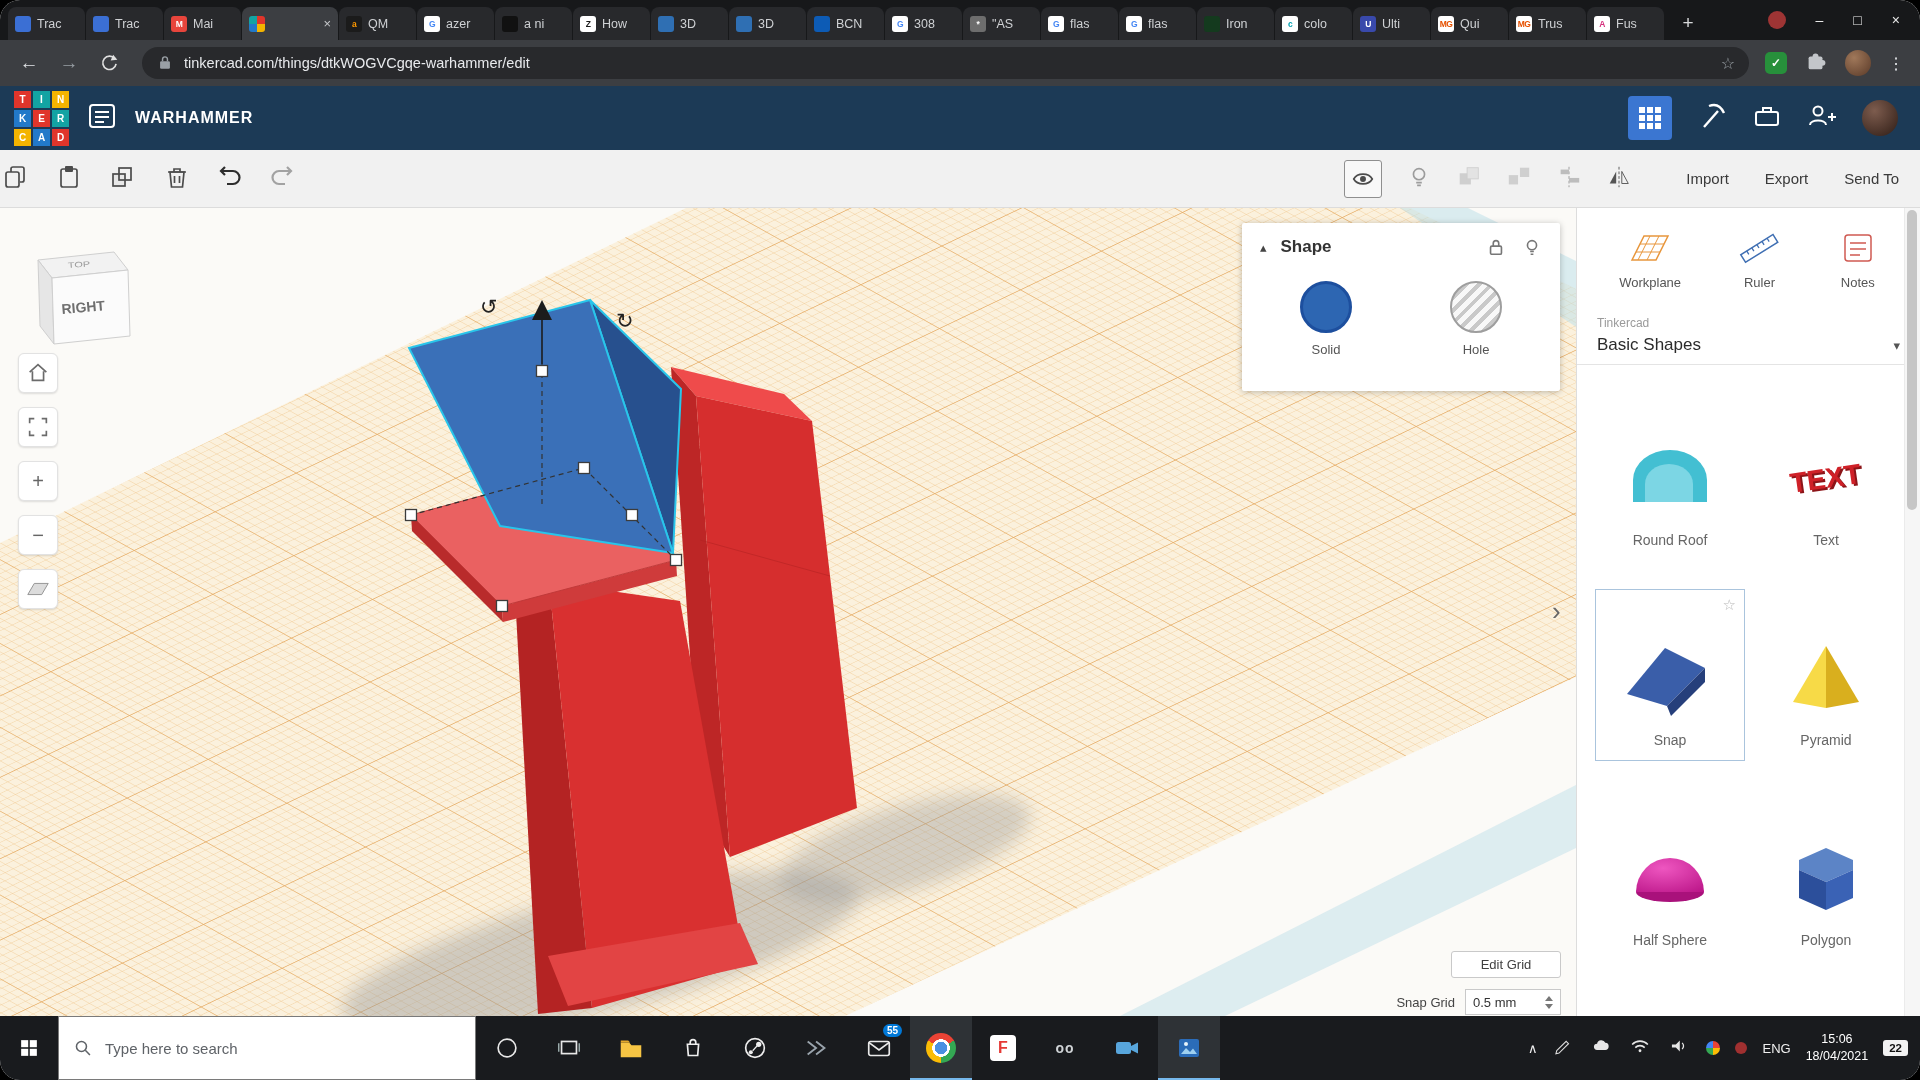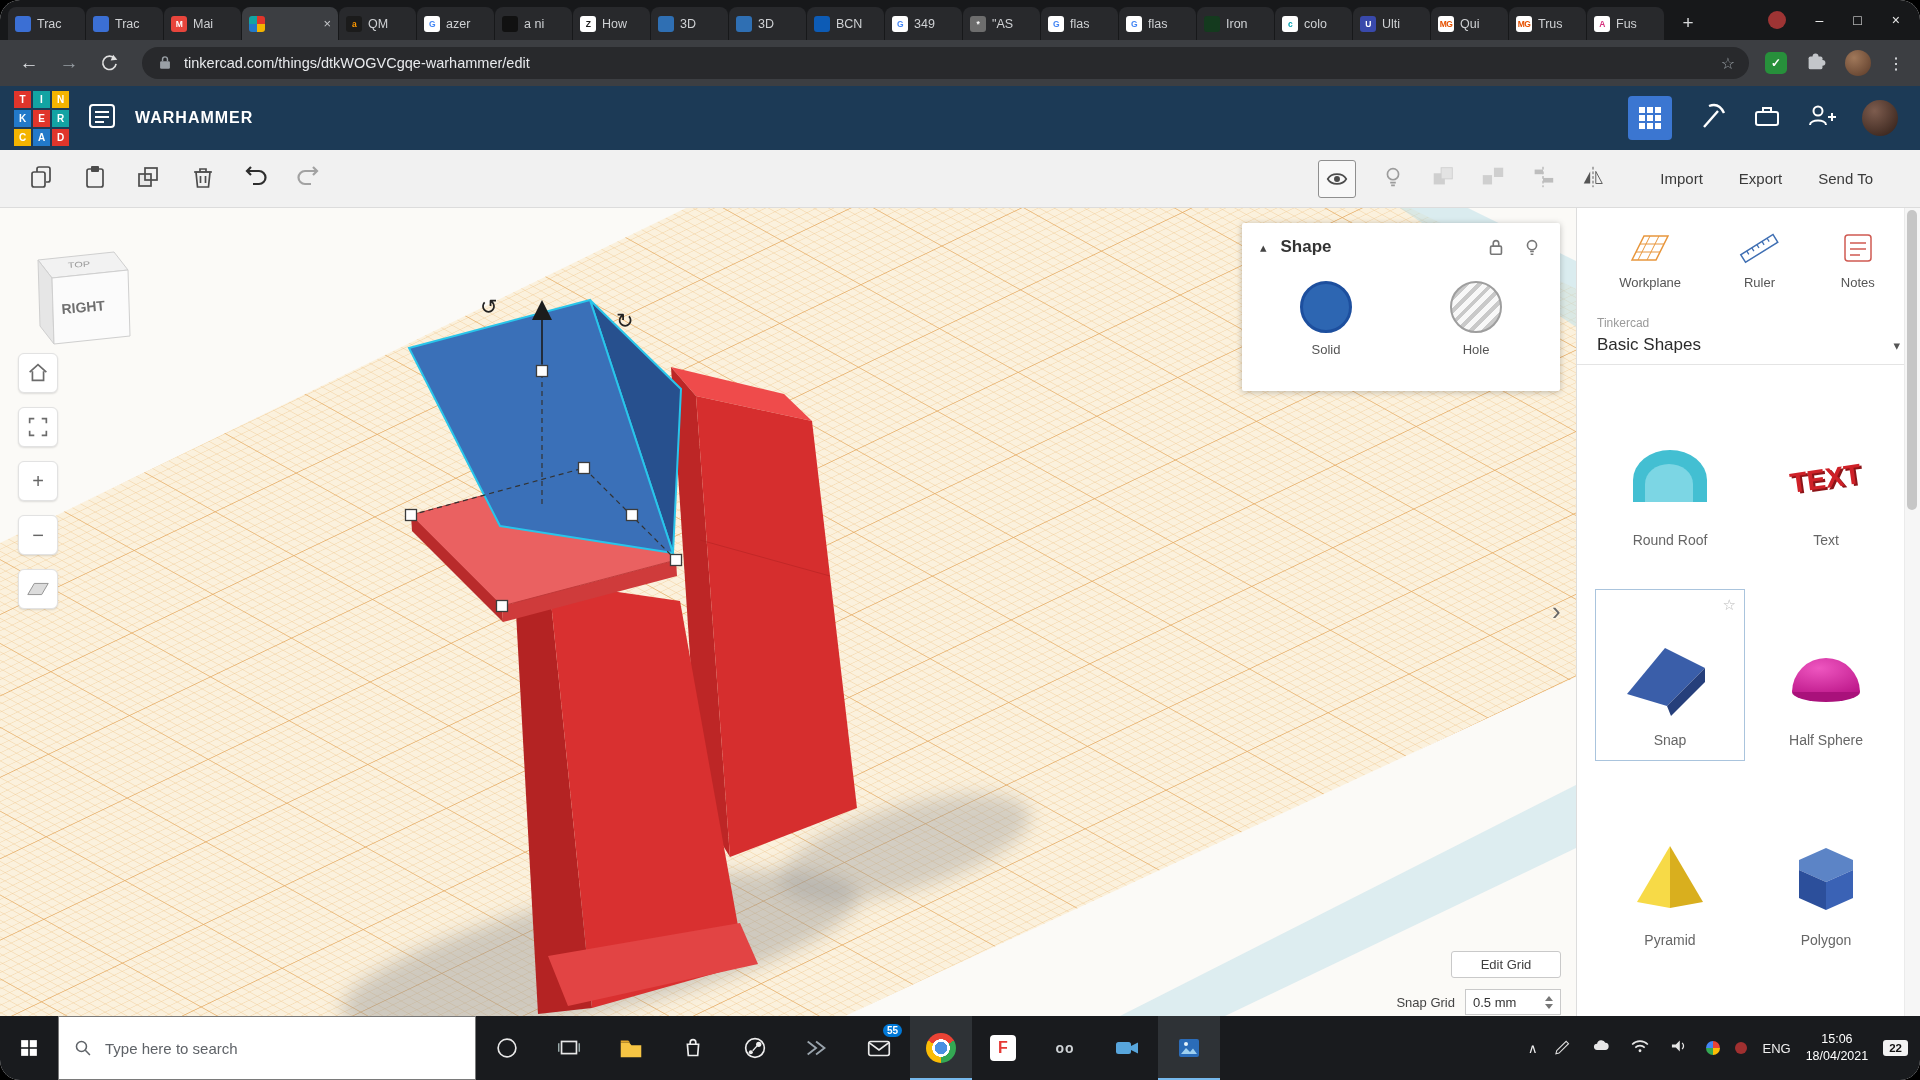--- a/index.html
+++ b/index.html
@@ -44,21 +44,21 @@
   .logo span{display:flex;align-items:center;justify-content:center;color:#fff;font-size:10px;font-weight:bold;}
   .title{color:#fff;font-size:16px;font-weight:700;letter-spacing:1px;}
   .hdr-right{margin-left:auto;display:flex;align-items:center;gap:24px;padding-right:8px;}
   .grid-btn{width:44px;height:44px;background:#3b76d1;border-radius:4px;display:flex;
     align-items:center;justify-content:center;}
   .hdr-avatar{width:36px;height:36px;border-radius:50%;
     background:radial-gradient(circle at 35% 30%,#7d5c4e,#2e1c15);}
 
   
   .tc-toolbar{height:57px;background:#f1f1f1;border-bottom:1px solid #dcdcdc;display:flex;
-    align-items:center;padding:0 27px;}
+    align-items:center;padding:0 1px;}
   .tt-left{display:flex;align-items:center;gap:26px;}
   .tt-undo{display:flex;align-items:center;gap:22px;margin-left:26px;}
   .tt-right{margin-left:auto;display:flex;align-items:center;gap:24px;}
   .eye-btn{width:36px;height:36px;border:1px solid #8f8f8f;border-radius:3px;display:flex;
     align-items:center;justify-content:center;background:#f8f8f8;}
   .tt-textbtns{display:flex;align-items:center;gap:36px;margin:0 20px 0 30px;}
   .tt-textbtn{font-size:15px;color:#3a3a3a;}
 
   
   .workarea{display:flex;height:808px;}
@@ -205,21 +205,21 @@
       </div>
 
       <div class="tab">
         <span class="fav" style="background: rgb(13, 91, 181); color: rgb(255, 255, 255);"></span>
         <span class="tab-label">BCN</span>
         <span class="tab-close"></span>
       </div>
 
       <div class="tab">
         <span class="fav" style="background: rgb(255, 255, 255); color: rgb(66, 133, 244);">G</span>
-        <span class="tab-label">349</span>
+        <span class="tab-label">308</span>
         <span class="tab-close"></span>
       </div>
 
       <div class="tab">
         <span class="fav" style="background: rgb(109, 109, 109); color: rgb(255, 255, 255);">*</span>
         <span class="tab-label">"AS</span>
         <span class="tab-close"></span>
       </div>
 
       <div class="tab">
@@ -660,37 +660,37 @@
         <div class="shape-card selected">
           <span class="star">☆</span>
           <svg width="110" height="84" viewBox="0 0 110 84">
             <polygon points="12,58 50,12 90,32 52,70" fill="#3a5ea9"></polygon>
             <polygon points="52,70 90,32 90,46 56,80" fill="#263f7b"></polygon>
           </svg>
           <span class="shape-label">Snap</span>
         </div>
         <div class="shape-card">
           <svg width="110" height="84" viewBox="0 0 110 84">
+            <polygon points="55,10 22,66 55,72" fill="#f7da47"></polygon>
+            <polygon points="55,10 55,72 88,66" fill="#d9af1e"></polygon>
+          </svg>
+          <span class="shape-label">Pyramid</span>
+        </div>
+        <div class="shape-card">
+          <svg width="110" height="84" viewBox="0 0 110 84">
             <defs>
               <radialGradient id="hsph" cx="0.4" cy="0.3" r="0.9">
                 <stop offset="0" stop-color="#ee56c0"></stop>
                   <stop offset="1" stop-color="#bb1588"></stop>
               </radialGradient>
             </defs>
             <ellipse cx="55" cy="56" rx="34" ry="10" fill="#a9117b"></ellipse>
             <path d="M21 56 A34 34 0 0 1 89 56 Z" fill="url(#hsph)"></path>
           </svg>
           <span class="shape-label">Half Sphere</span>
-        </div>
-        <div class="shape-card">
-          <svg width="110" height="84" viewBox="0 0 110 84">
-            <polygon points="55,10 22,66 55,72" fill="#f7da47"></polygon>
-            <polygon points="55,10 55,72 88,66" fill="#d9af1e"></polygon>
-          </svg>
-          <span class="shape-label">Pyramid</span>
         </div>
         <div class="shape-card">
           <svg width="110" height="84" viewBox="0 0 110 84">
             <polygon points="55,12 82,24 82,34 55,46 28,34 28,24" fill="#5c84c6"></polygon>
             <polygon points="28,34 55,46 55,74 28,62" fill="#2c4f9b"></polygon>
             <polygon points="55,46 82,34 82,62 55,74" fill="#3a62b5"></polygon>
           </svg>
           <span class="shape-label">Polygon</span>
         </div>
       </div>

